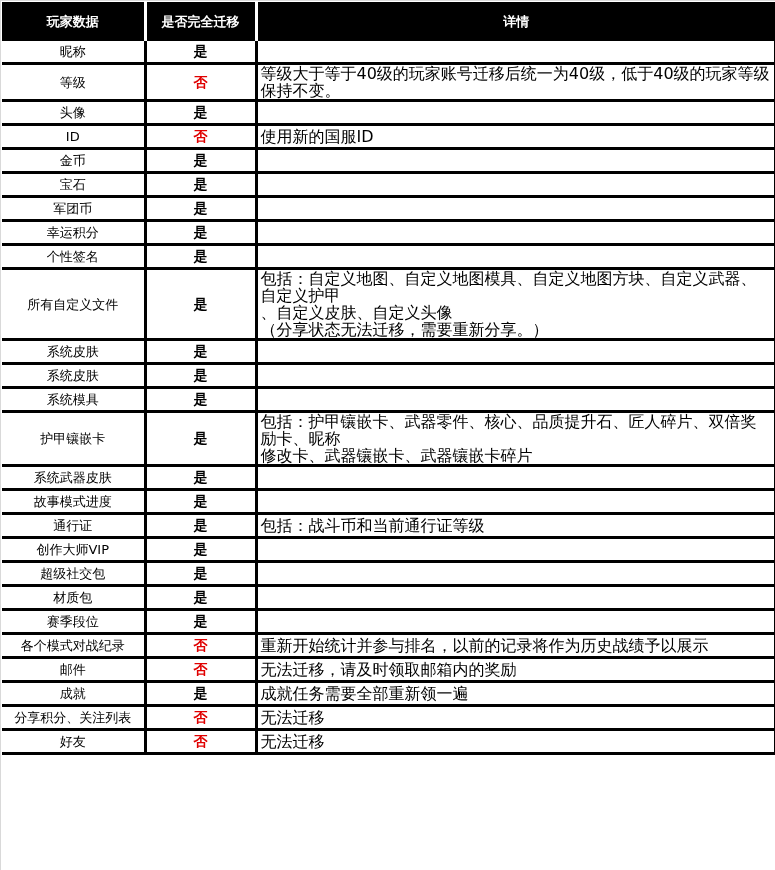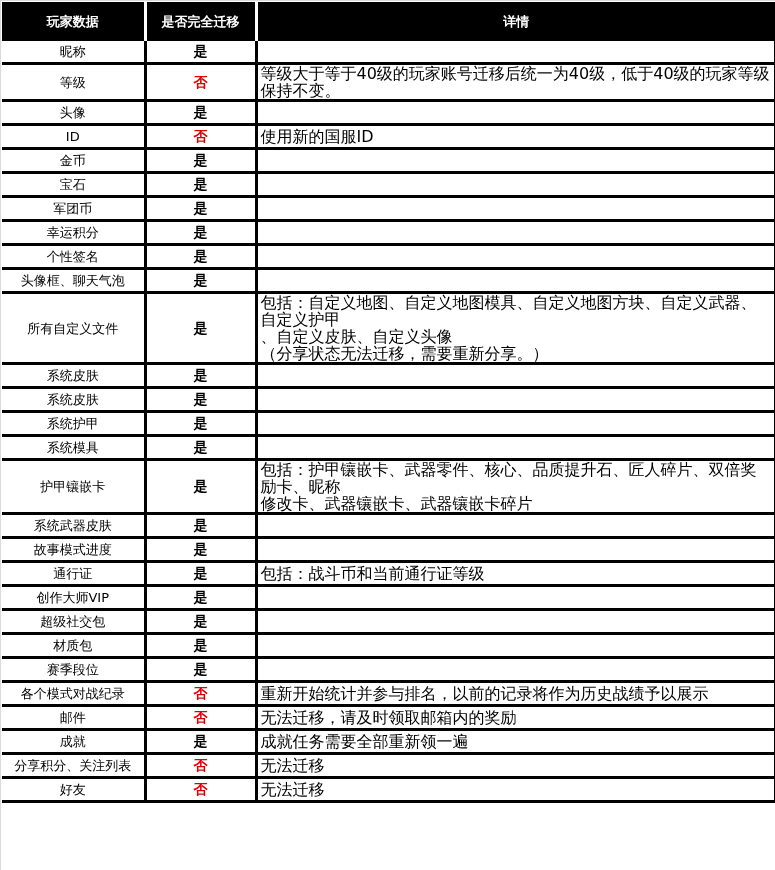--- a/index.html
+++ b/index.html
@@ -105,50 +105,40 @@
         <tr>
           <td>幸运积分</td>
           <td class="flag yes">是</td>
           <td class="detail"></td>
         </tr>
         <tr>
           <td>个性签名</td>
           <td class="flag yes">是</td>
           <td class="detail"></td>
         </tr>
-        <tr>
-          <td>头像框、聊天气泡</td>
-          <td class="flag yes">是</td>
-          <td class="detail"></td>
-        </tr>
         <tr class="tall3">
           <td>所有自定义文件</td>
           <td class="flag yes">是</td>
           <td class="detail">
             <div>包括：自定义地图、自定义地图模具、自定义地图方块、自定义武器、自定义护甲</div>
             <div>、自定义皮肤、自定义头像</div>
             <div>（分享状态无法迁移，需要重新分享。）</div>
           </td>
         </tr>
         <tr>
           <td>系统皮肤</td>
           <td class="flag yes">是</td>
           <td class="detail"></td>
         </tr>
         <tr>
           <td>系统皮肤</td>
           <td class="flag yes">是</td>
           <td class="detail"></td>
         </tr>
         <tr>
-          <td>系统护甲</td>
-          <td class="flag yes">是</td>
-          <td class="detail"></td>
-        </tr>
-        <tr>
           <td>系统模具</td>
           <td class="flag yes">是</td>
           <td class="detail"></td>
         </tr>
         <tr class="tall2">
           <td>护甲镶嵌卡</td>
           <td class="flag yes">是</td>
           <td class="detail">
             <div>包括：护甲镶嵌卡、武器零件、核心、品质提升石、匠人碎片、双倍奖励卡、昵称</div>
             <div>修改卡、武器镶嵌卡、武器镶嵌卡碎片</div>

